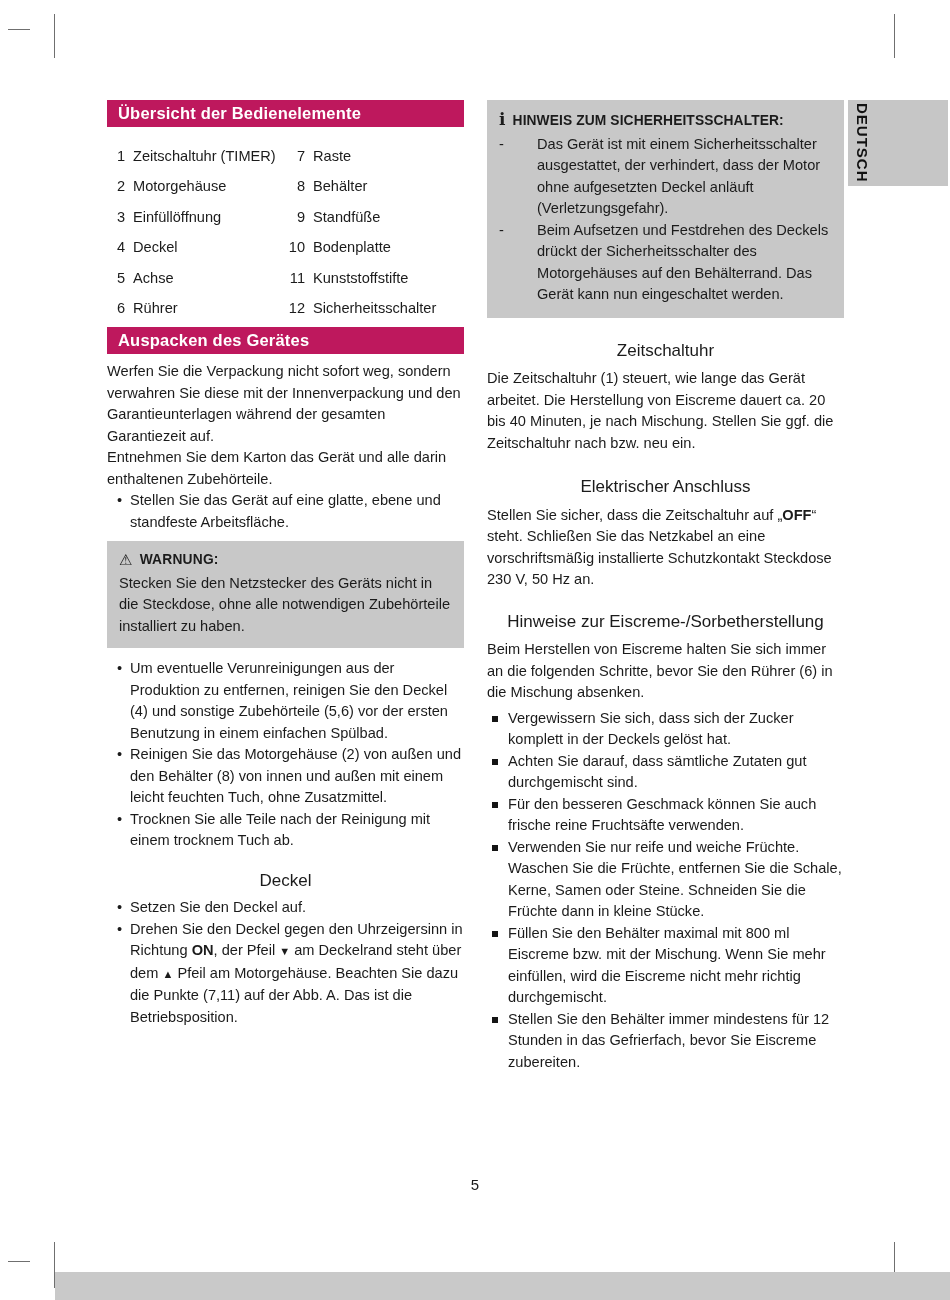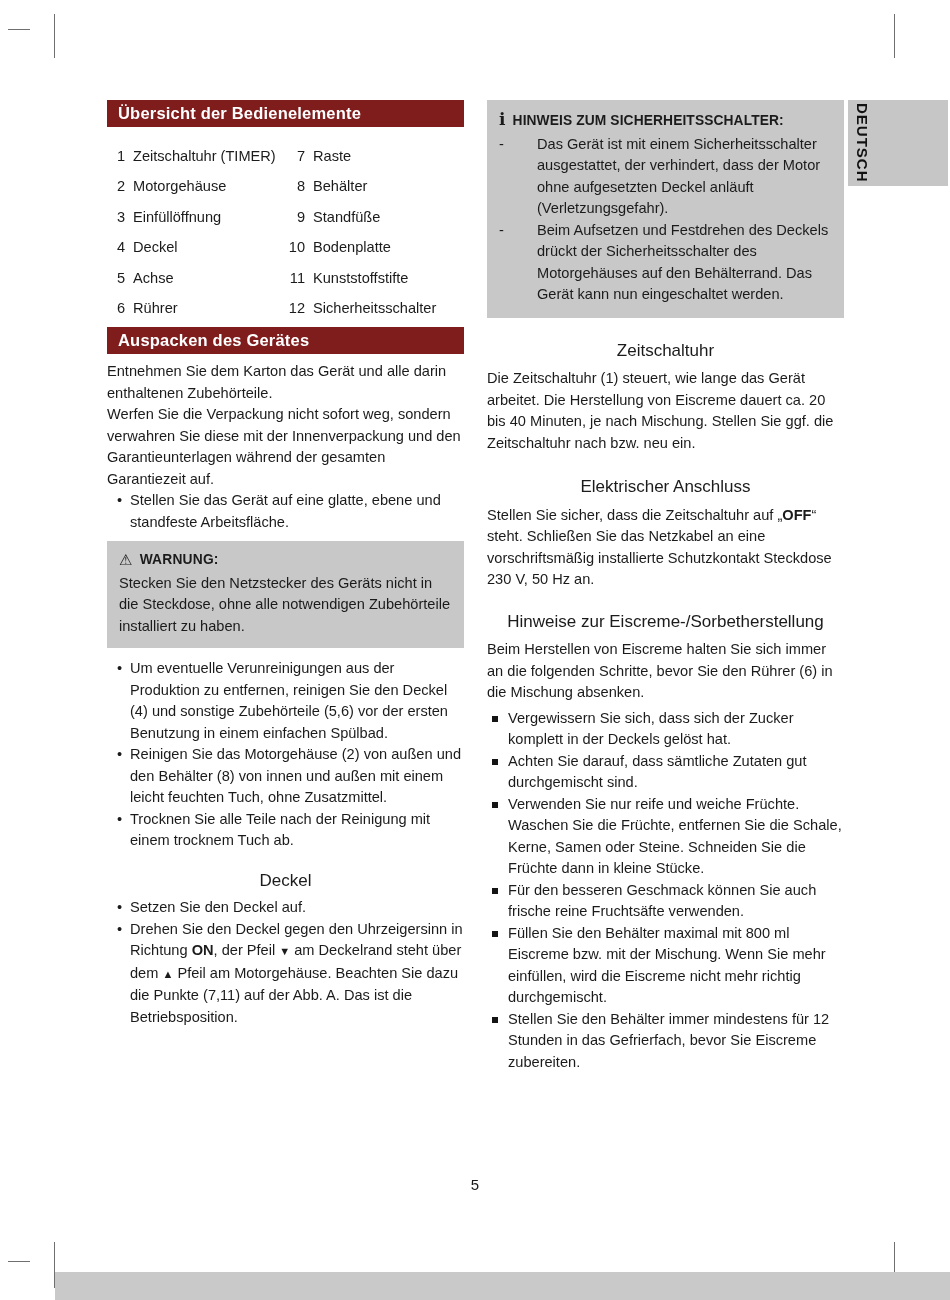--- a/index.html
+++ b/index.html
@@ -35,21 +35,21 @@
     font-weight: bold; font-size: 15px; letter-spacing: 1px; color: #111;
   }
 
   
   .col { position: absolute; top: 100px; width: 357px; font-size: 14.6px; line-height: 21.5px; }
   .col-left  { left: 107px; }
   .col-right { left: 487px; }
 
   
   .bar {
-    background: #7f1d1d; color: #fff; font-weight: bold; font-size: 16.5px;
+    background: #be185d; color: #fff; font-weight: bold; font-size: 16.5px;
     height: 27px; display: flex; align-items: center; padding-left: 11px;
     letter-spacing: 0.2px; white-space: nowrap;
   }
   .bar2 { margin-top: 3px; margin-bottom: 7px; }
 
   
   .parts { margin-top: 14px; }
   .prow {
     display: grid; grid-template-columns: 18px 140px 24px 1fr;
     column-gap: 8px; height: 30.5px; align-items: center;
@@ -149,22 +149,22 @@
       <div class="prow">
         <span class="pnum">6</span>
         <span class="plabel">Rührer</span>
         <span class="pnum">12</span>
         <span class="plabel">Sicherheitsschalter</span>
       </div>
     </div>
 
     <div class="bar bar2">Auspacken des Gerätes</div>
 
+    <p>Werfen Sie die Verpackung nicht sofort weg, sondern verwahren Sie diese mit der Innenverpackung und den Garantieunterlagen während der gesamten Garantiezeit auf.</p>
     <p>Entnehmen Sie dem Karton das Gerät und alle darin enthaltenen Zubehörteile.</p>
-    <p>Werfen Sie die Verpackung nicht sofort weg, sondern verwahren Sie diese mit der Innenverpackung und den Garantieunterlagen während der gesamten Garantiezeit auf.</p>
 
     <ul class="dots">
       <li>
           <span class="t">Stellen Sie das Gerät auf eine glatte, ebene und standfeste Arbeitsfläche.</span>
         </li>
     </ul>
 
     <div class="warnbox">
       <div class="warnhead">
         <span class="warn-icon">⚠</span>
@@ -225,26 +225,26 @@
     <p>Beim Herstellen von Eiscreme halten Sie sich immer an die folgenden Schritte, bevor Sie den Rührer (6) in die Mischung absenken.</p>
 
     <ul class="squares">
       <li>
           <span class="t">Vergewissern Sie sich, dass sich der Zucker komplett in der Deckels gelöst hat.</span>
         </li>
       <li>
           <span class="t">Achten Sie darauf, dass sämtliche Zutaten gut durchgemischt sind.</span>
         </li>
       <li>
+          <span class="t">Für den besseren Geschmack können Sie auch frische reine Fruchtsäfte verwenden.</span>
+        </li>
+      <li>
           <span class="t">Verwenden Sie nur reife und weiche Früchte. Waschen Sie die Früchte, entfernen Sie die Schale, Kerne, Samen oder Steine. Schneiden Sie die Früchte dann in kleine Stücke.</span>
         </li>
       <li>
-          <span class="t">Für den besseren Geschmack können Sie auch frische reine Fruchtsäfte verwenden.</span>
-        </li>
-      <li>
           <span class="t">Füllen Sie den Behälter maximal mit 800 ml Eiscreme bzw. mit der Mischung. Wenn Sie mehr einfüllen, wird die Eiscreme nicht mehr richtig durchgemischt.</span>
         </li>
       <li>
           <span class="t">Stellen Sie den Behälter immer mindestens für 12 Stunden in das Gefrierfach, bevor Sie Eiscreme zubereiten.</span>
         </li>
     </ul>
 
   </div>
 
   <div class="page-number">5</div>

